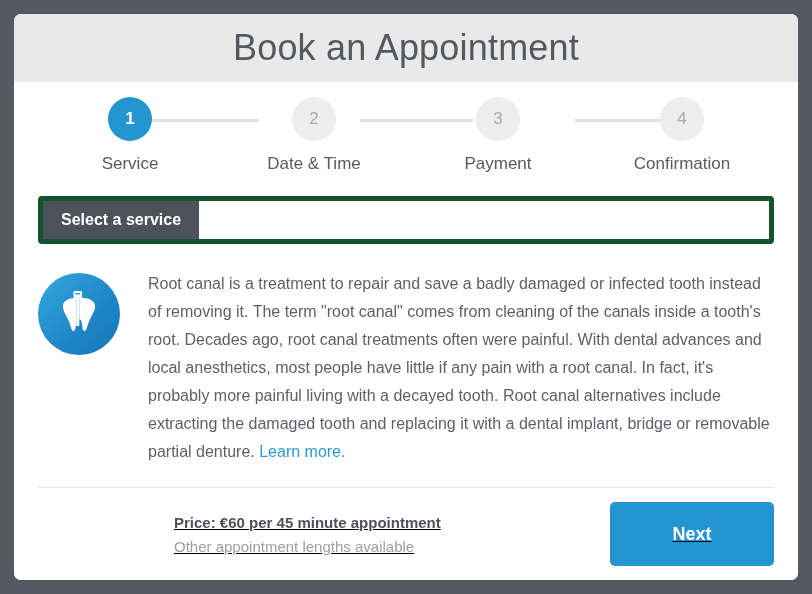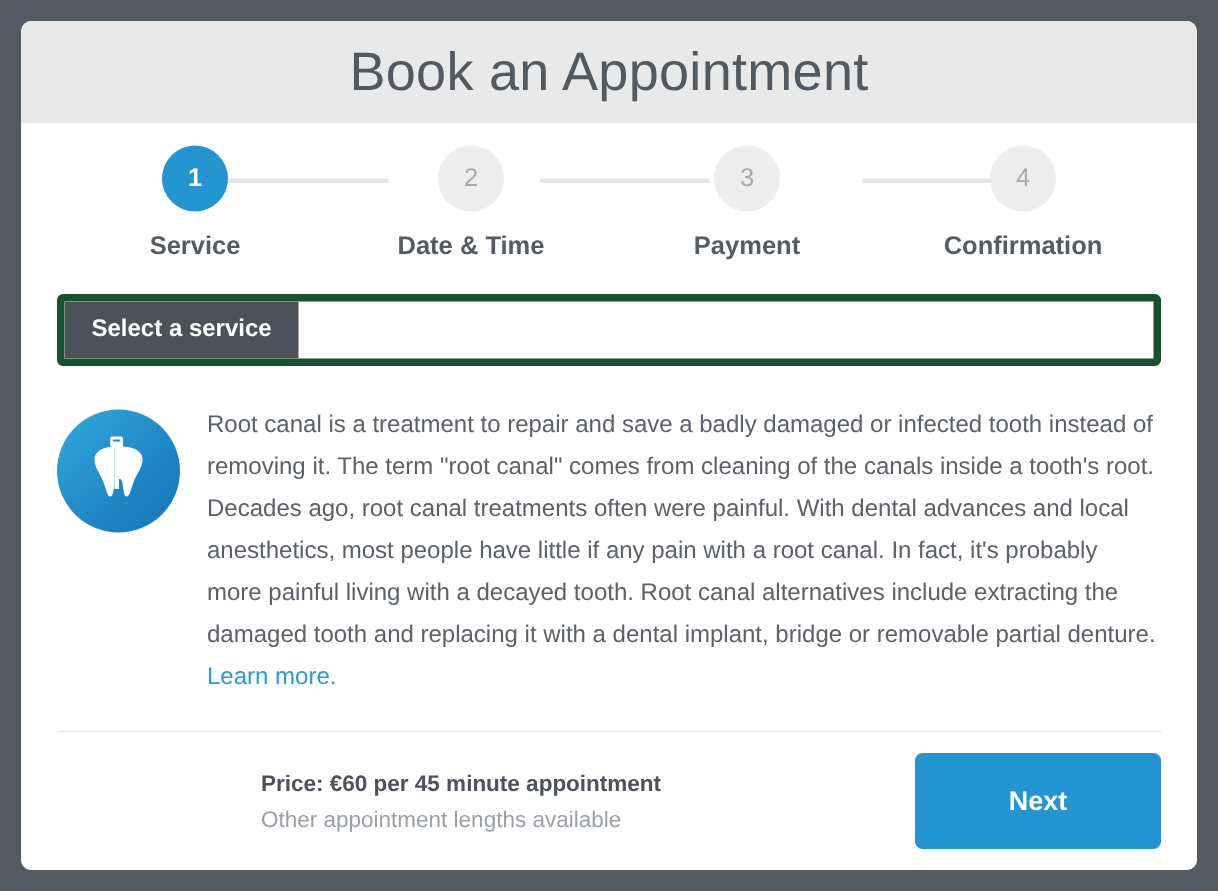--- a/index.html
+++ b/index.html
@@ -82,21 +82,20 @@
   .step.active .step-bubble {
     background: #2495d1;
     color: #ffffff;
     font-weight: 600;
   }
   .step-label {
     margin-top: 13px;
     font-size: 17px;
     color: #555b63;
     white-space: nowrap;
-    font-weight: bold;
   }
   .step-line {
     position: absolute;
     top: 37px;
     height: 3px;
     background: #e4e4e4;
     z-index: 1;
   }
   .step-line.l1 { left: 108px; right: 515px; }
   .step-line.l2 { left: 322px; right: 301px; }
@@ -151,21 +150,21 @@
     border-right: 5px solid transparent;
   }
   .arrow-up   { border-bottom: 6px solid #6b7079; }
   .arrow-down { border-top: 6px solid #6b7079; }
 
   
   .content {
     flex: 1 1 auto;
     display: flex;
     padding-top: 26px;
-    gap: 18px;
+    gap: 28px;
   }
   .service-icon {
     flex: 0 0 82px;
     width: 82px;
     height: 82px;
     border-radius: 50%;
     background: linear-gradient(135deg, #35a8dd 0%, #1e86c6 60%, #1775b5 100%);
     display: flex;
     align-items: center;
     justify-content: center;
@@ -189,20 +188,21 @@
     background: #e9e9e9;
     margin-top: 8px;
   }
   .footer {
     flex: 0 0 92px;
     height: 92px;
     display: flex;
     align-items: center;
     justify-content: space-between;
     padding: 0 0 0 136px;
+    text-decoration: underline;
   }
   .price-block { display: flex; flex-direction: column; gap: 7px; }
   .price-main {
     font-size: 15px;
     font-weight: 700;
     color: #4c515a;
   }
   .price-sub {
     font-size: 15px;
     color: #9ba0a7;

